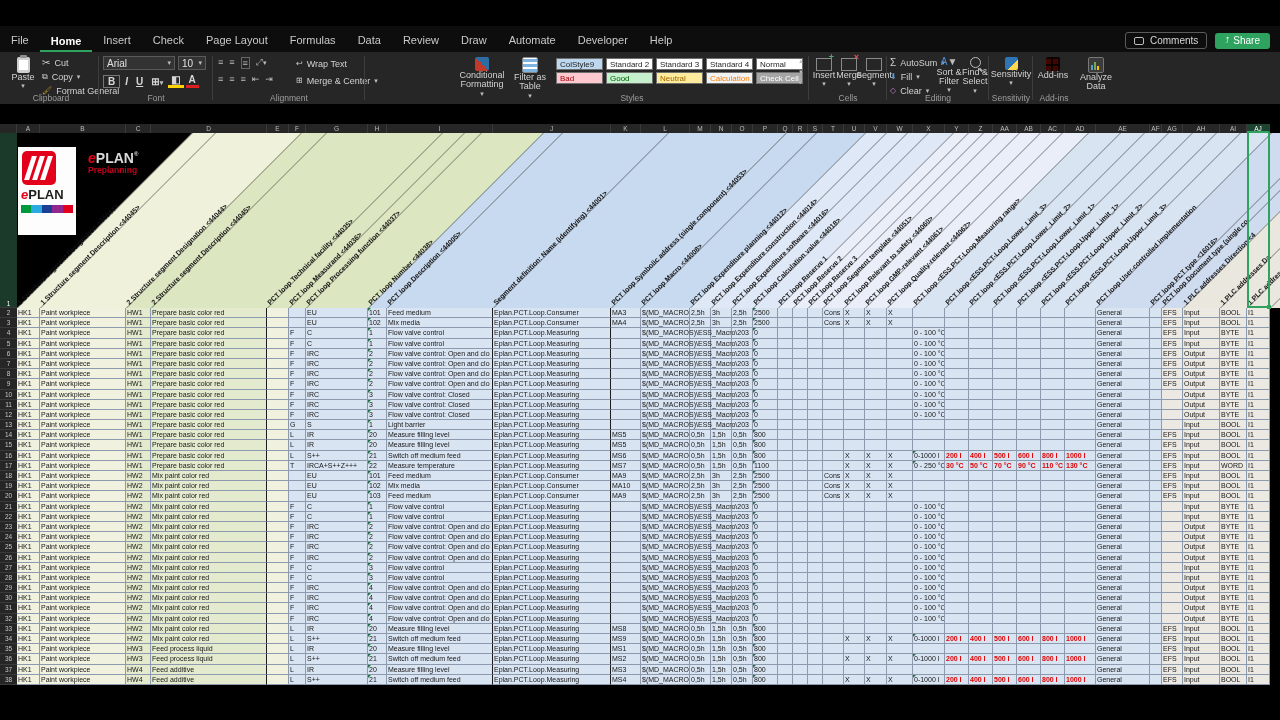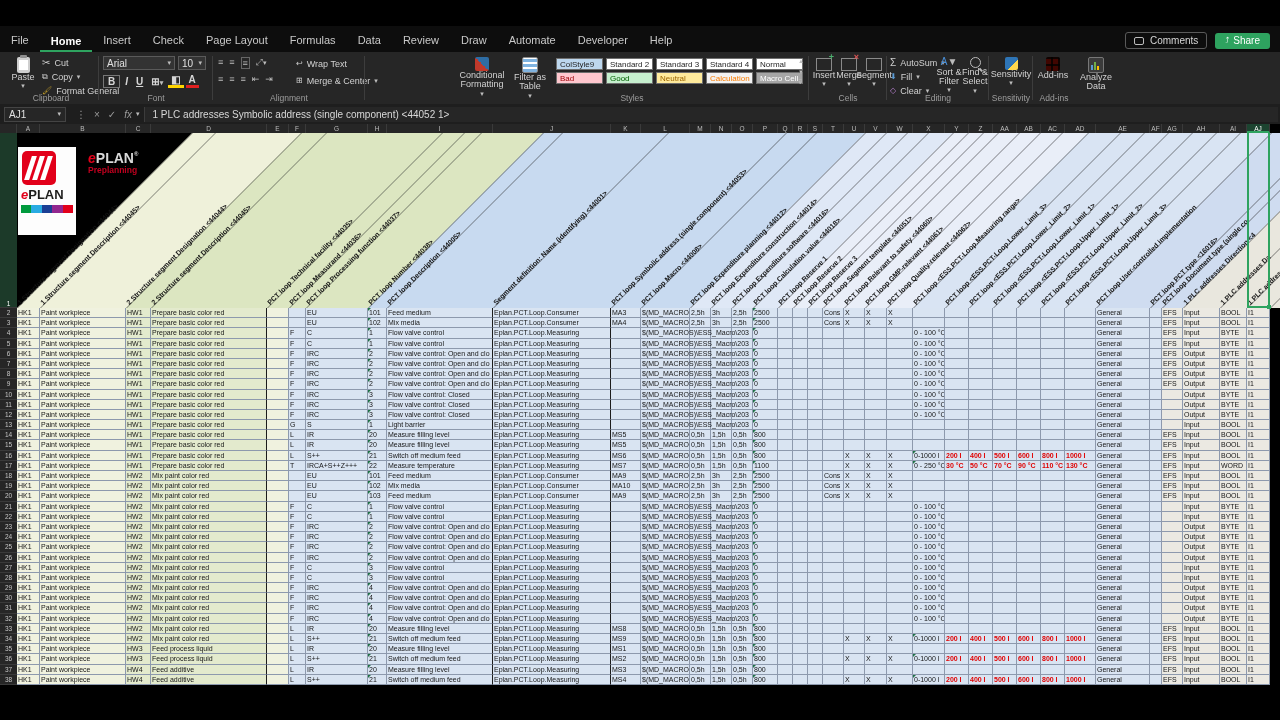--- a/index.html
+++ b/index.html
@@ -216,21 +216,21 @@
           <div class="gal-col">
             <div class="style-chip" style="background: rgb(255, 255, 255); color: rgb(31, 31, 31);">Standard 3</div>
             <div class="style-chip" style="background: rgb(255, 235, 156); color: rgb(156, 101, 0);">Neutral</div>
           </div>
           <div class="gal-col">
             <div class="style-chip" style="background: rgb(255, 255, 255); color: rgb(31, 31, 31);">Standard 4</div>
             <div class="style-chip" style="background: rgb(242, 242, 242); color: rgb(250, 125, 0);">Calculation</div>
           </div>
           <div class="gal-col">
             <div class="style-chip" style="background: rgb(255, 255, 255); color: rgb(31, 31, 31);">Normal</div>
-            <div class="style-chip" style="background: rgb(165, 165, 165); color: rgb(255, 255, 255);">Macro Cell</div>
+            <div class="style-chip" style="background: rgb(165, 165, 165); color: rgb(255, 255, 255);">Check Cell</div>
           </div>
         </div>
       <div class="gal-scroll" style="position:absolute;right:4px;top:6px;">
           <span>▲</span>
           <span>▼</span>
           <span>⊽</span>
         </div>
       <div class="glabel">Styles</div>
       <div class="gsep" style="right:-1px;"></div>
     </div>
@@ -309,32 +309,20 @@
             <i style="position:absolute;left:2px;bottom:2px;width:2px;height:5px;background:#5b9bd5;"></i>
             <i style="position:absolute;left:5px;bottom:2px;width:2px;height:8px;background:#70ad47;"></i>
             <i style="position:absolute;left:8px;bottom:2px;width:2px;height:4px;background:#ffc000;"></i>
           </span>
         <span>Analyze Data</span>
       </div>
       <div class="glabel" style="width:40px;">Add-ins</div>
     </div>
   </div>
 
-  <div id="formulabar">
-    <div id="namebox">
-      <span>AJ1</span>
-      <span class="chev">▾</span>
-    </div>
-    <span class="fb-ico" style="padding-left:10px;">⋮</span>
-    <span class="fb-ico">×</span>
-    <span class="fb-ico">✓</span>
-    <span class="fb-ico" style="font-style:italic;">fx</span>
-    <span class="chev" style="margin-right:4px;">▾</span>
-    <div id="fb-text">1 PLC addresses Symbolic address (single component) &lt;44052 1&gt;</div>
-  </div>
 
   <div id="sheet">
     <div id="colletters">
         <div class="clh" style="width: 17px;"></div>
         <div class="clh" style="width: 23px;">A</div>
         <div class="clh" style="width: 86px;">B</div>
         <div class="clh" style="width: 25px;">C</div>
         <div class="clh" style="width: 116px;">D</div>
         <div class="clh" style="width: 22px;">E</div>
         <div class="clh" style="width: 17px;">F</div>

